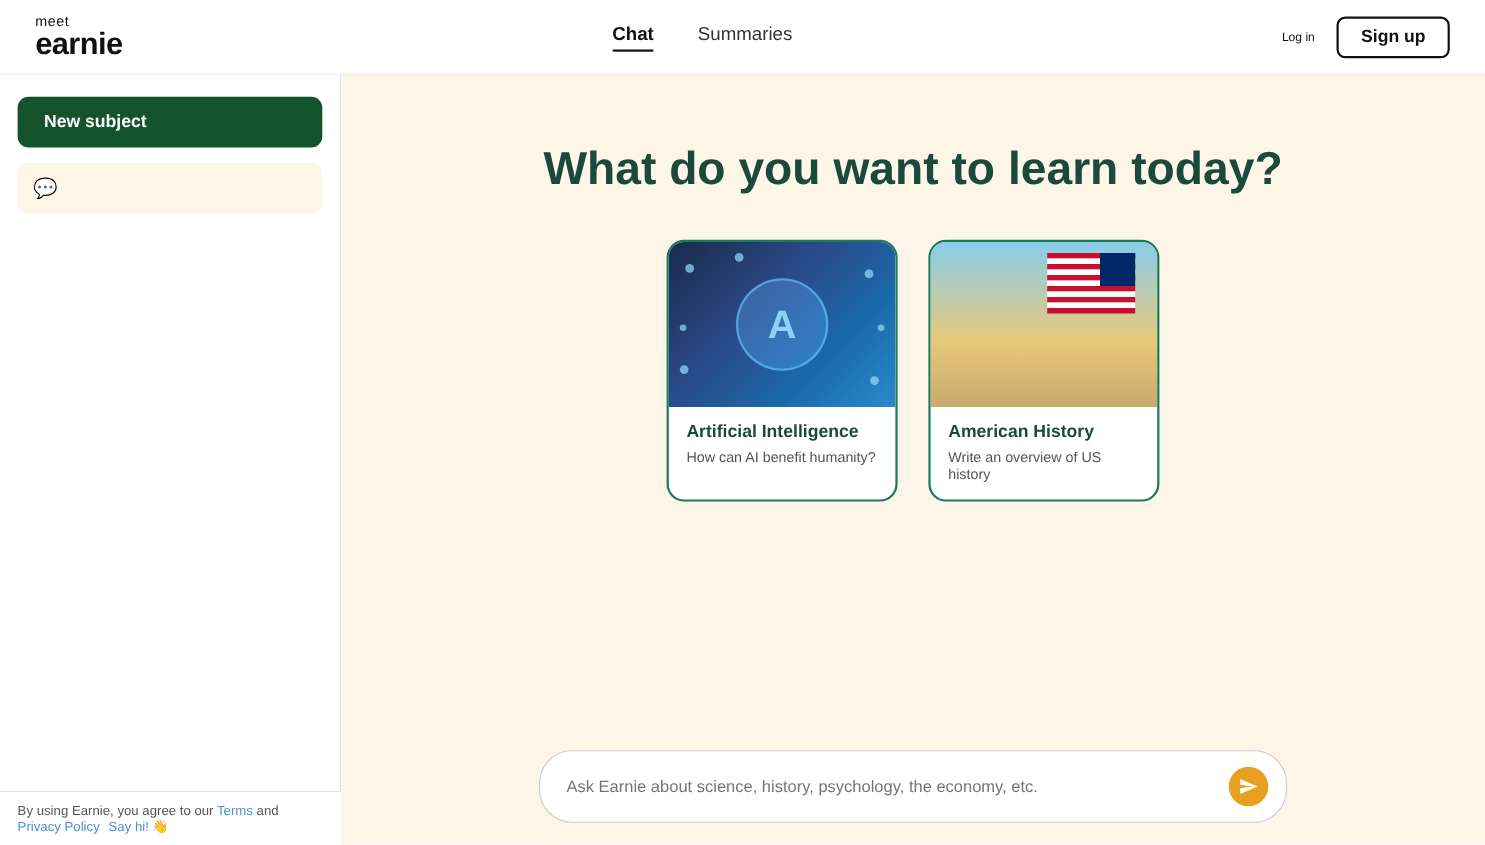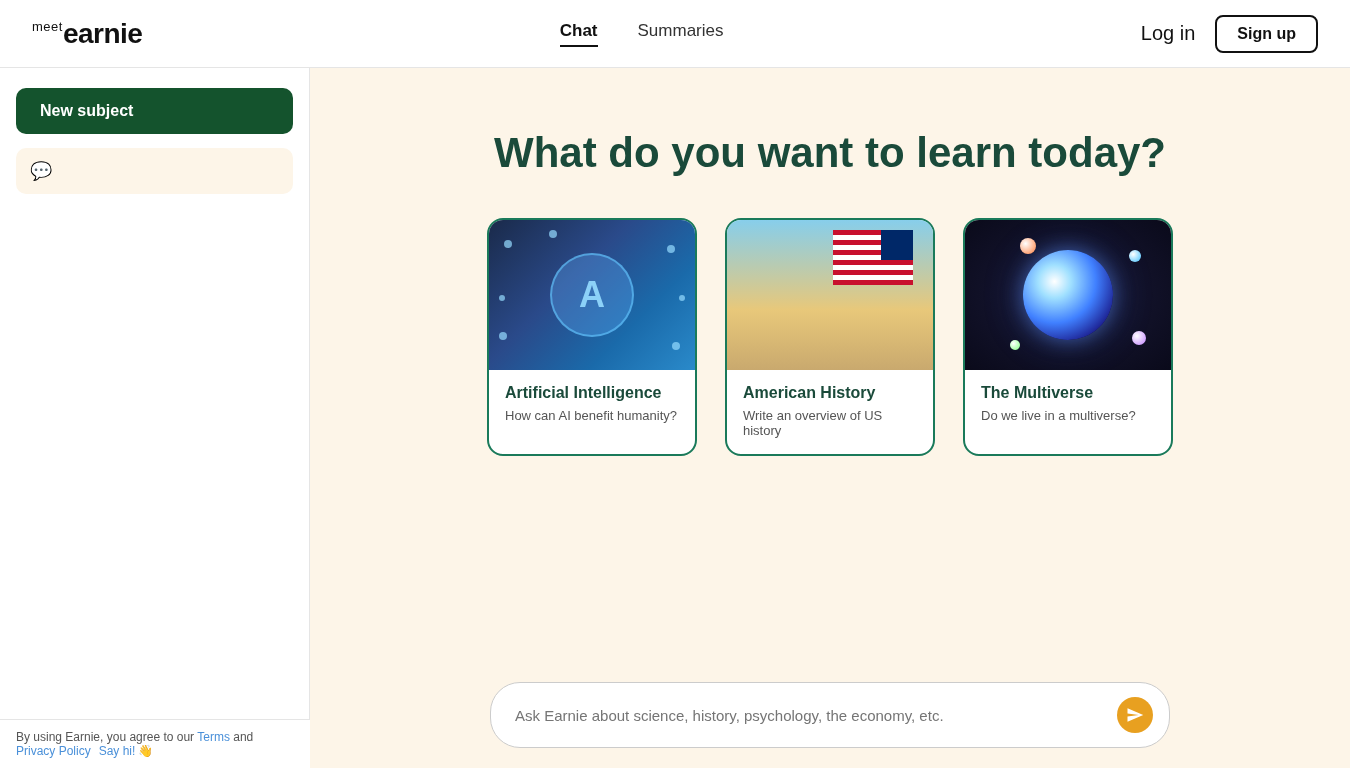--- a/index.html
+++ b/index.html
@@ -10,21 +10,21 @@
       display: flex;
       align-items: center;
       justify-content: space-between;
       padding: 0 32px;
       height: 68px;
       border-bottom: 1px solid #e5e5e5;
       background: #fff;
     }
     .logo-wrap {
       display: flex;
-      flex-direction: row;
+      flex-direction: column;
       line-height: 1;
       justify-content: flex-end;
     }
     .logo-meet {
       font-size: 13px;
       font-weight: 400;
       color: #111;
       letter-spacing: 0.5px;
     }
     .logo-earnie {
@@ -50,21 +50,21 @@
       color: #111;
       border-bottom: 2.5px solid #111;
       font-weight: 600;
     }
     .nav-actions {
       display: flex;
       align-items: center;
       gap: 20px;
     }
     .btn-login {
-      font-size: 20px;
+      font-size: 11px;
       font-weight: 500;
       color: #111;
       background: none;
       border: none;
       cursor: pointer;
     }
     .btn-signup {
       font-size: 16px;
       font-weight: 600;
       color: #111;
@@ -382,34 +382,20 @@
           </div>
 
           <div style="position:absolute;top:10px;right:20px;width:32px;height:30px;background:#002868;"></div>
         </div>
         <div class="card-body">
           <div class="card-title">American History</div>
           <div class="card-desc">Write an overview of US history</div>
         </div>
       </div>
 
-      <div class="card">
-        <div class="card-img-multi">
-          <div class="multiverse-orb"></div>
-
-          <div style="position:absolute;width:16px;height:16px;border-radius:50%;background:radial-gradient(circle at 35% 35%,#fff,#ff8040);top:18px;left:55px;"></div>
-          <div style="position:absolute;width:12px;height:12px;border-radius:50%;background:radial-gradient(circle at 35% 35%,#fff,#40c0ff);top:30px;right:30px;"></div>
-          <div style="position:absolute;width:10px;height:10px;border-radius:50%;background:radial-gradient(circle at 35% 35%,#fff,#80ff80);bottom:20px;left:45px;"></div>
-          <div style="position:absolute;width:14px;height:14px;border-radius:50%;background:radial-gradient(circle at 35% 35%,#fff,#c080ff);bottom:25px;right:25px;"></div>
-        </div>
-        <div class="card-body">
-          <div class="card-title">The Multiverse</div>
-          <div class="card-desc">Do we live in a multiverse?</div>
-        </div>
-      </div>
 
     </div>
 
     <div class="input-bar-wrap">
       <div class="input-bar">
         <input type="text" placeholder="Ask Earnie about science, history, psychology, the economy, etc." style="">
         <button class="send-btn">
           <svg viewBox="0 0 24 24">
             <path d="M2 21l21-9L2 3v7l15 2-15 2z"></path>
           </svg>

